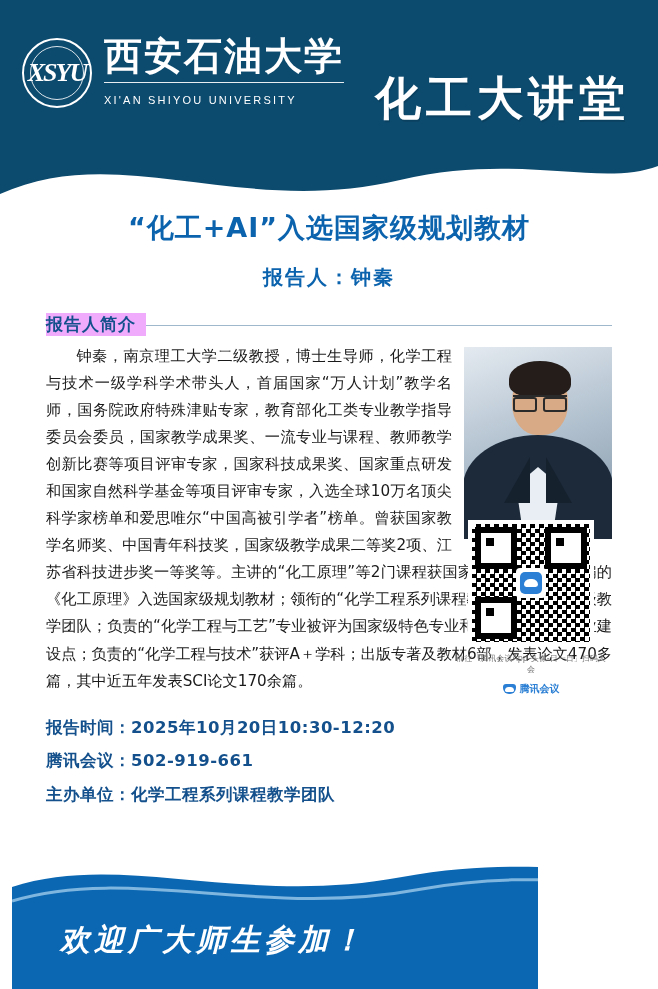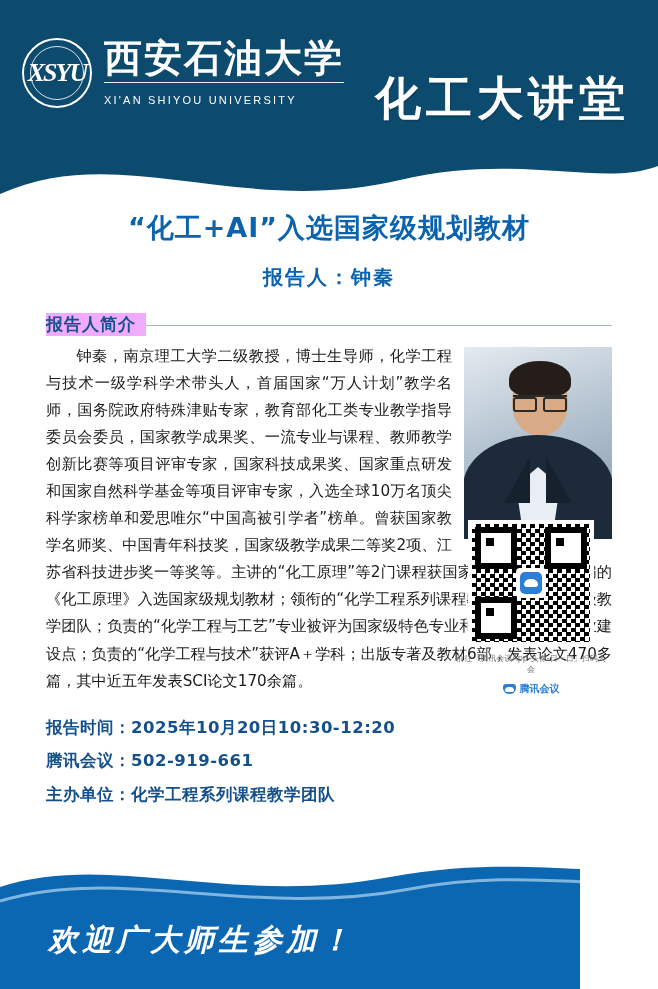--- a/index.html
+++ b/index.html
@@ -69,21 +69,21 @@
     font-size: 26px;
     font-style: italic;
     font-weight: bold;
     letter-spacing: -2px;
   }
   .logo-text {
     margin-left: 12px;
     color: #ffffff;
   }
   .logo-cn {
-    font-family: Liberation Sans, sans-serif;
+    font-family: Liberation Mono, monospace;
     font-size: 38px;
     font-weight: bold;
     letter-spacing: 2px;
     line-height: 1.05;
     white-space: nowrap;
   }
   .logo-en {
     font-size: 11px;
     letter-spacing: 2.2px;
     margin-top: 4px;
@@ -364,23 +364,23 @@
   .qr-brand .txt {
     font-size: 10px;
     color: #2b7fd4;
     font-family: "DejaVu Sans", sans-serif;
     font-weight: bold;
   }
 
   
   .footer {
     position: absolute;
-    left: 0;
+    left: 12px;
     bottom: 0;
-    width: 580px;
+    width: 526px;
     height: 150px;
     overflow: hidden;
   }
   .footer-band {
     position: absolute;
     left: 0; bottom: 0;
     width: 658px;
     height: 92px;
     background: #0b67b2;
   }

